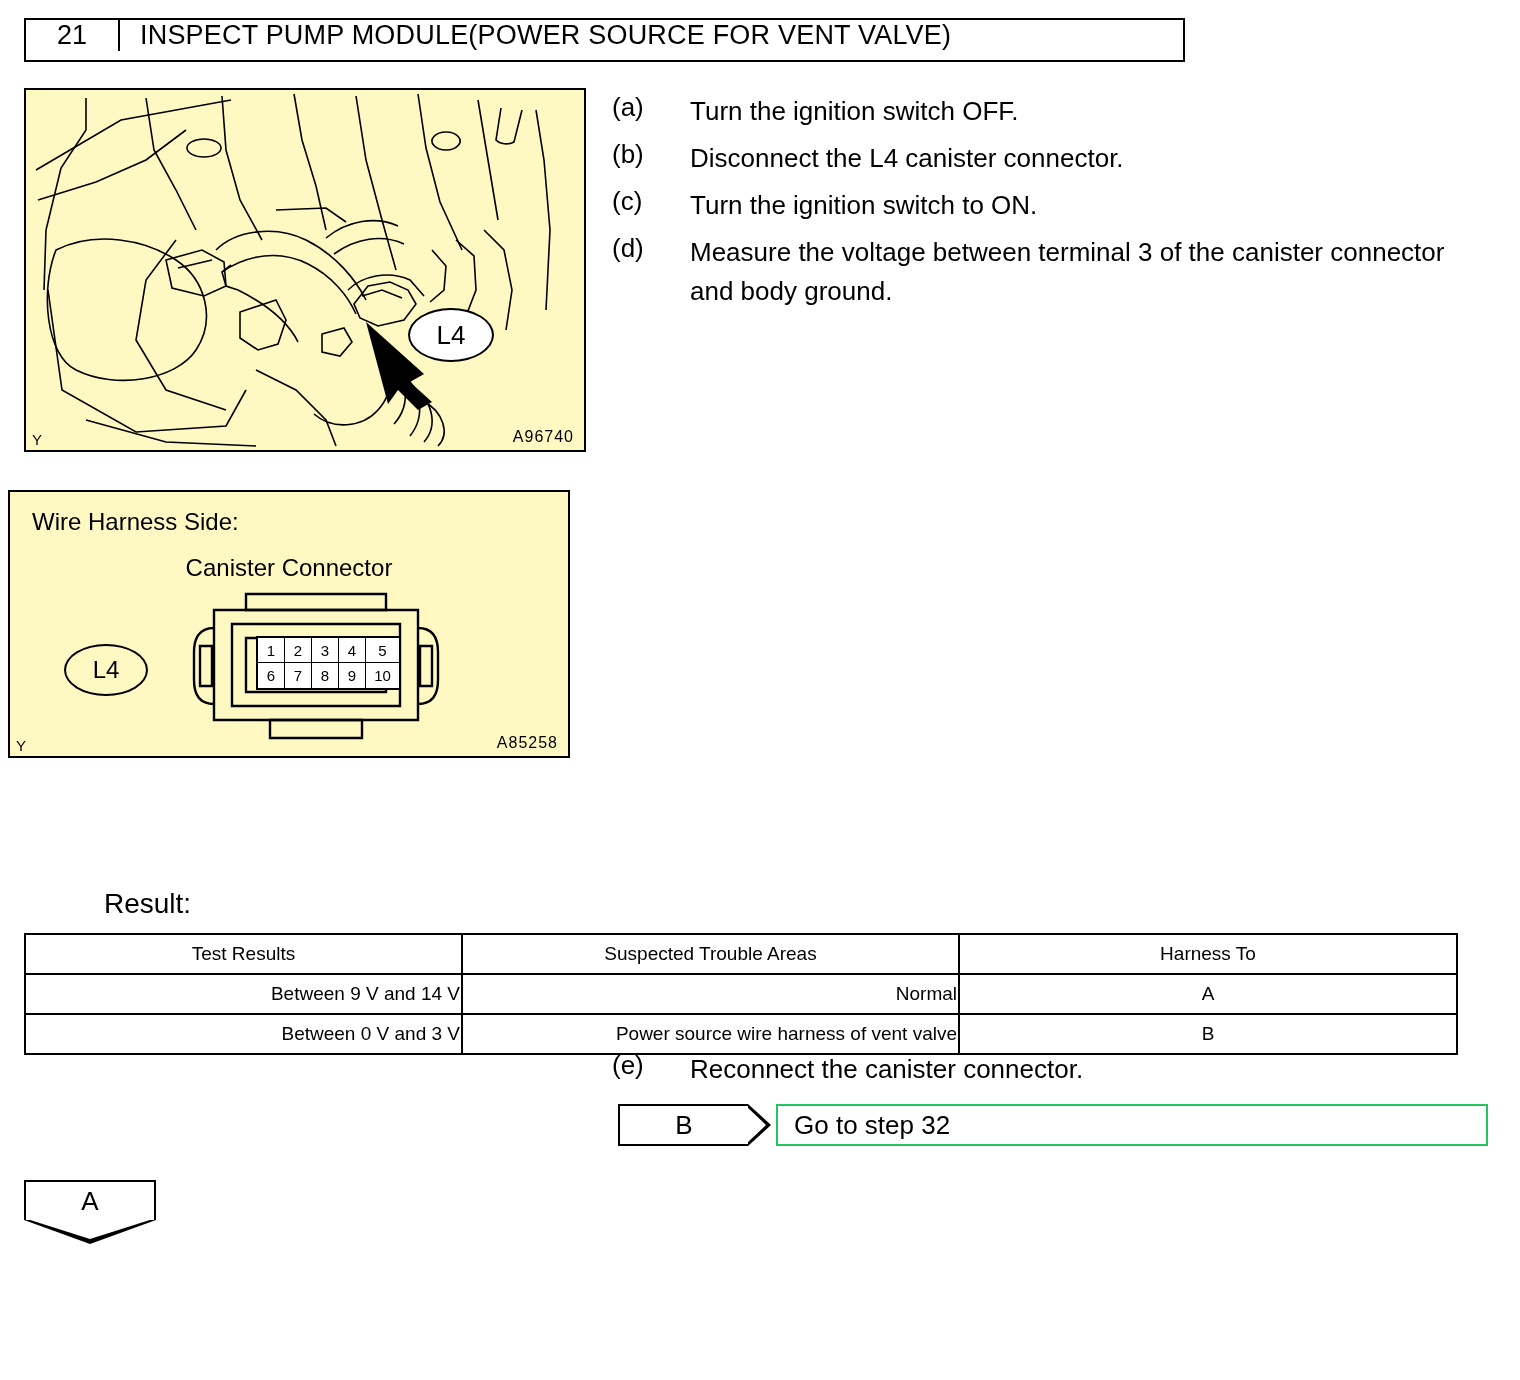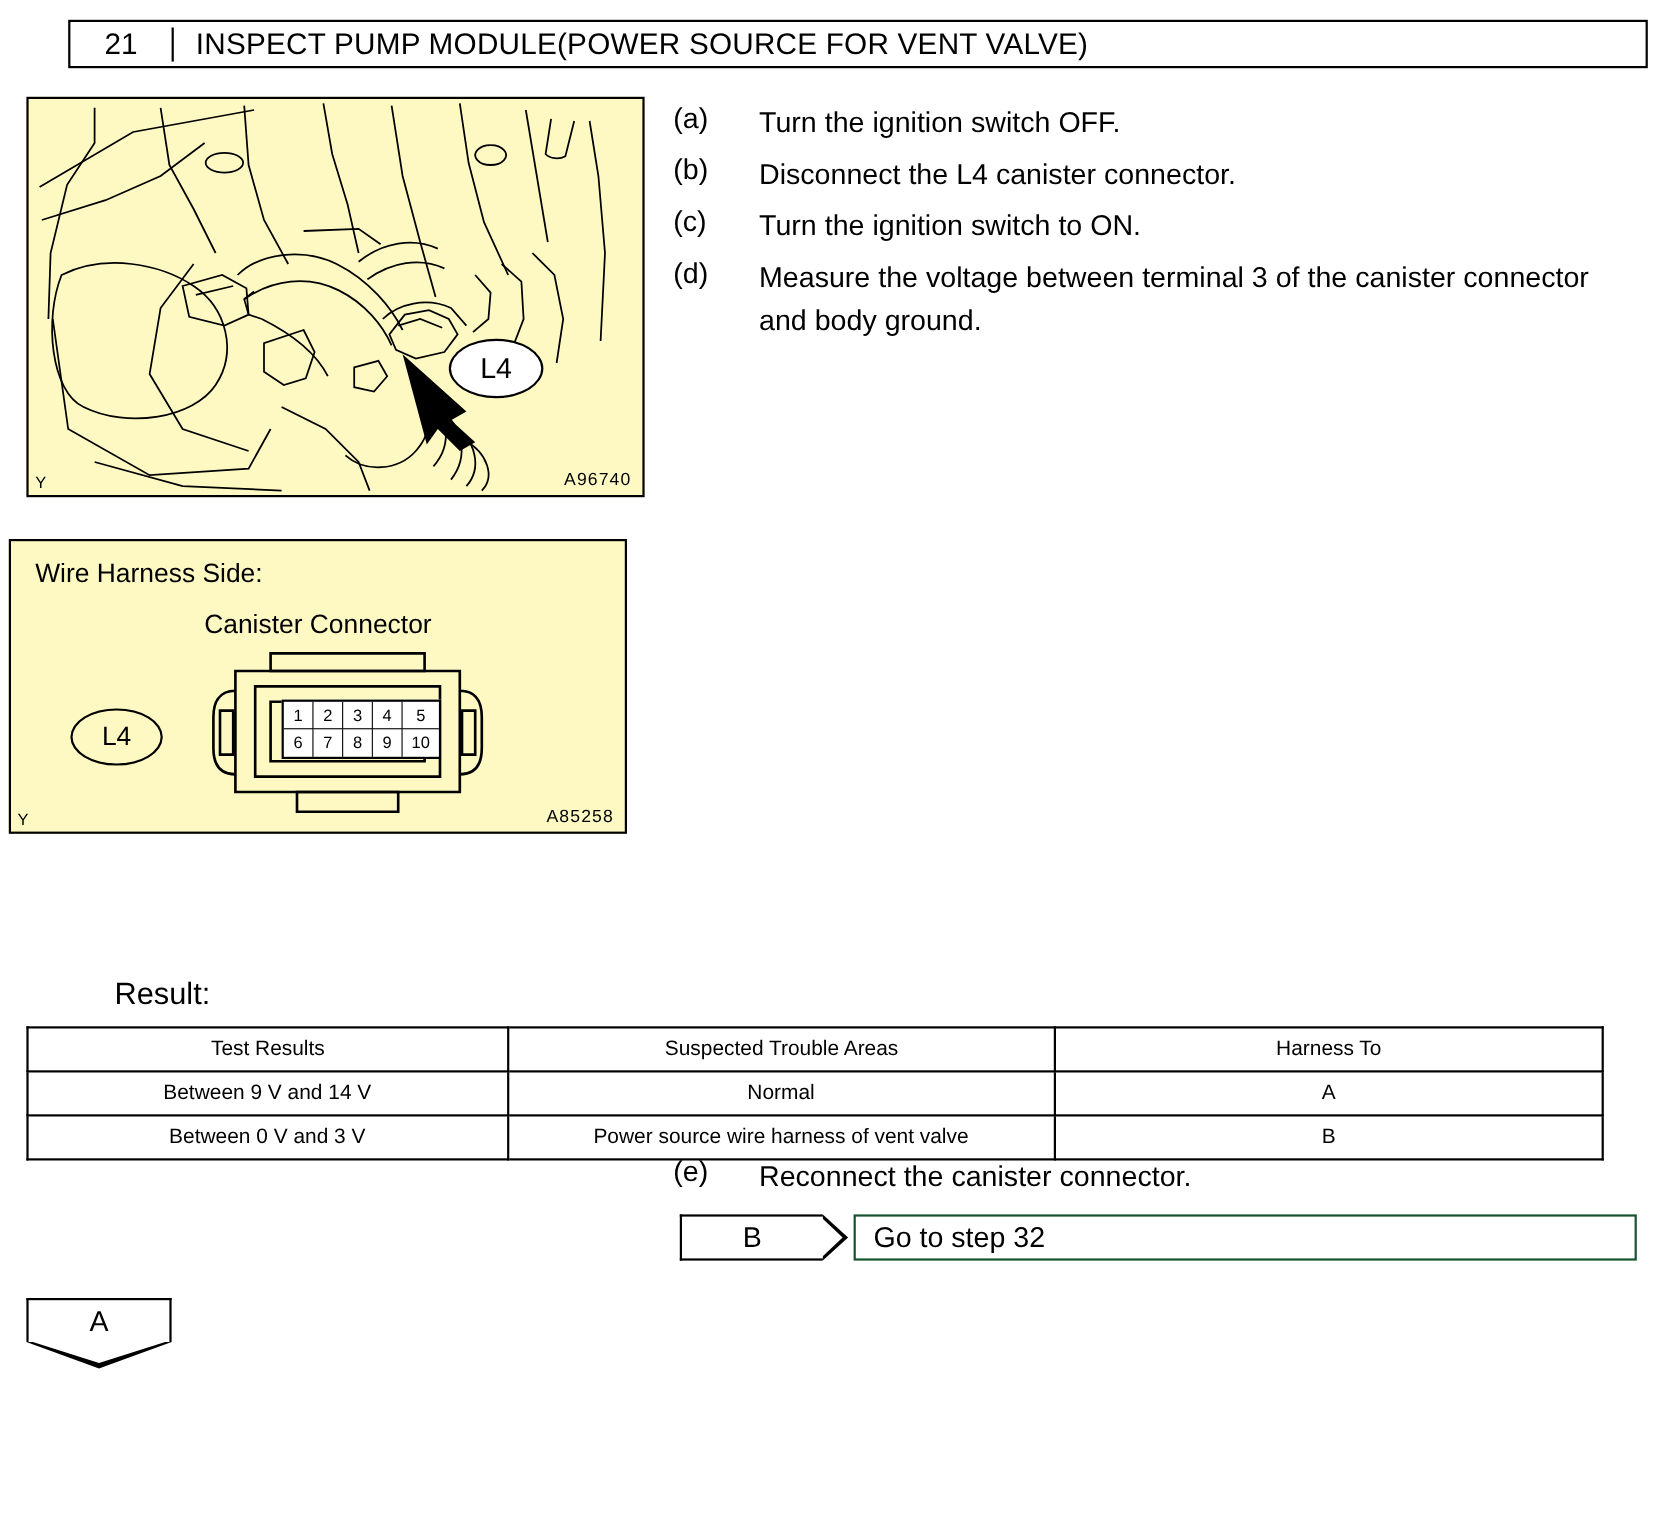--- a/index.html
+++ b/index.html
@@ -14,27 +14,26 @@
     color: #000000;
     position: relative;
     overflow: hidden;
   }
 
   
   .step-header {
     position: absolute;
     left: 24px;
     top: 18px;
-    width: 1436px;
+    width: 1161px;
     height: 44px;
     border: 2px solid #000;
     box-sizing: border-box;
     display: flex;
-    align-items: center;
-    margin-left: 38px;
+    align-items: flex-start;
   }
   .step-number {
     width: 92px;
     border-right: 2px solid #000;
     display: flex;
     align-items: center;
     justify-content: center;
     font-size: 27px;
   }
   .step-title {
@@ -190,21 +189,21 @@
     table-layout: fixed;
   }
   table.result-table th,
   table.result-table td {
     border: 2px solid #000;
     height: 36px;
     font-weight: normal;
     font-size: 19px;
   }
   table.result-table th { text-align: center; border-radius: 12px; }
-  table.result-table td.left { text-align: center; padding-left: 0; }
+  table.result-table td.left { text-align: right; padding-left: 0; }
   table.result-table td.center { text-align: center; }
   .col1 { width: 437px; }
   .col2 { width: 497px; }
   .col3 { width: 498px; }
 
   
   .step-e {
     position: absolute;
     left: 612px;
     top: 1050px;
@@ -253,21 +252,21 @@
     width: 0;
     height: 0;
     border-top: 18px solid transparent;
     border-bottom: 18px solid transparent;
     border-left: 19px solid #fff;
     z-index: 2;
   }
   .goto-box {
     margin-left: 28px;
     width: 712px;
-    border: 2px solid #14532d;
+    border: 2px solid #22c55e;
     box-sizing: border-box;
     display: flex;
     align-items: center;
     padding-left: 16px;
     font-size: 26px;
   }
 
   .tag-a {
     position: absolute;
     left: 24px;

